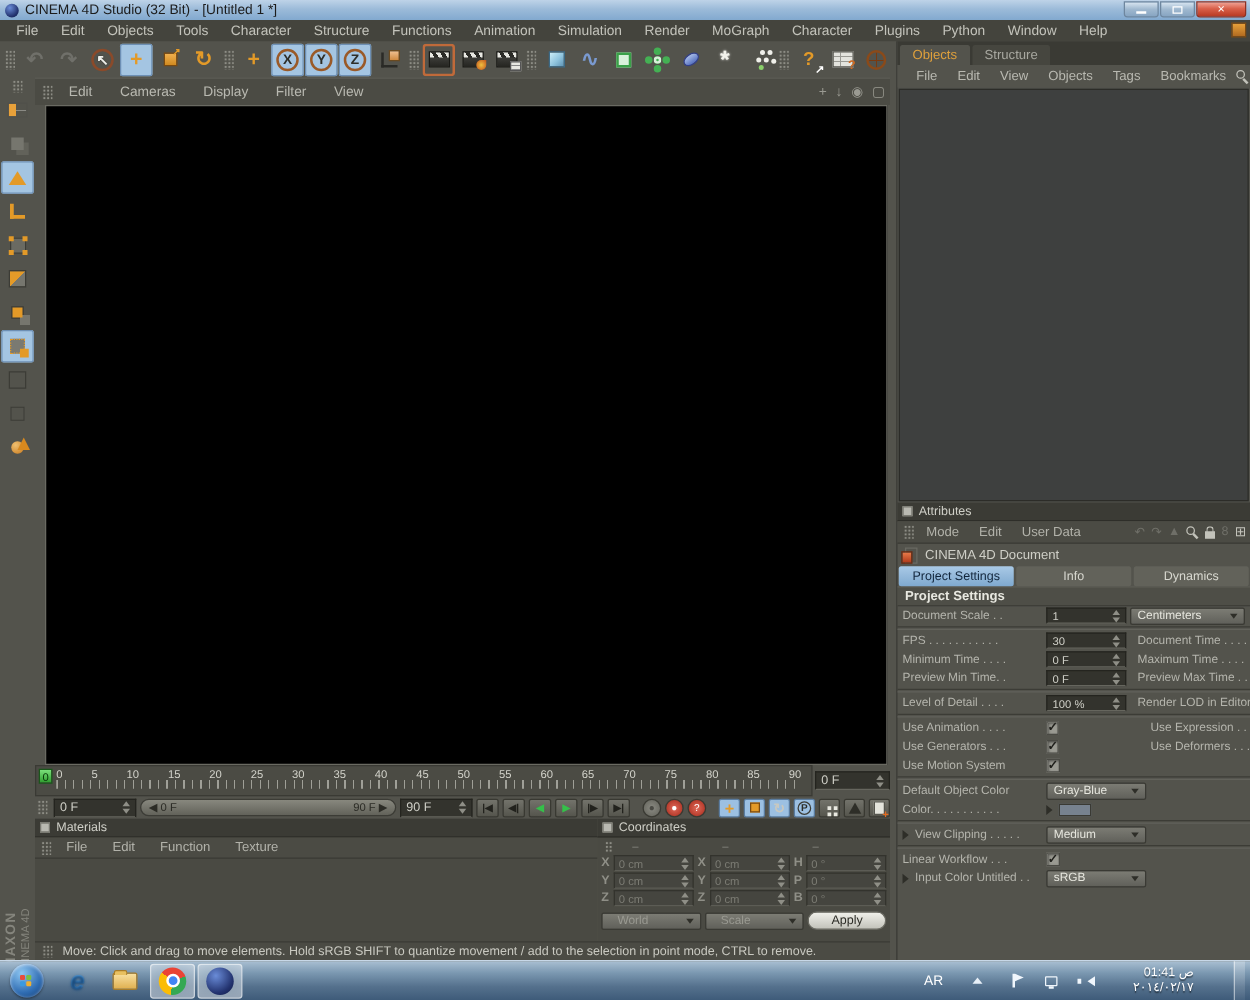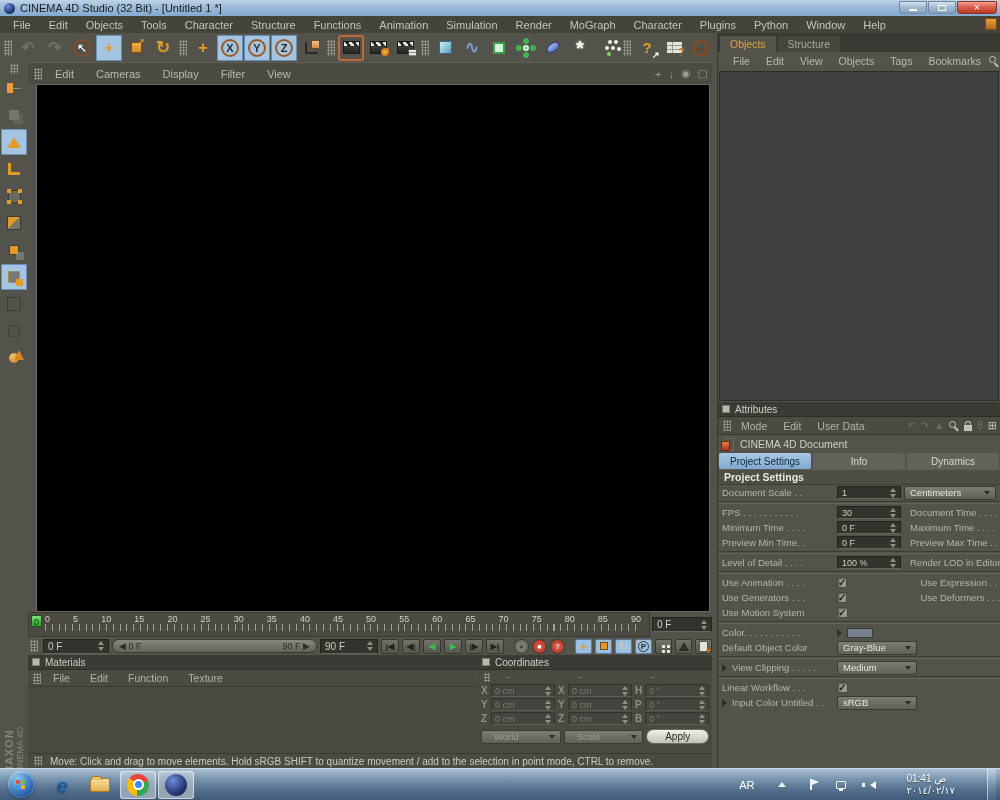--- a/index.html
+++ b/index.html
@@ -239,21 +239,21 @@
   .c4d-orb { width:22px; height:22px; border-radius:50%; background:radial-gradient(circle at 35% 30%, #6a8cd8, #23336f 65%, #0e1840); }
   .tray { margin-left:auto; display:flex; align-items:center; gap:24px; padding-right:4px; color:#fff; }
   .lang { font-size:11px; color:#fff; }
   .tri-up { width:0; height:0; border-left:4px solid transparent; border-right:4px solid transparent; border-bottom:5px solid #e8f0f8; }
   .flagic { width:2px; height:11px; background:#f0f6fc; position:relative; }
   .flagic::before { content:""; position:absolute; left:2px; top:0; border-top:3px solid transparent; border-bottom:3px solid transparent; border-left:7px solid #f0f6fc; }
   .netic { width:10px; height:8px; border:1.5px solid #f0f6fc; border-radius:1px; position:relative; }
   .netic::after { content:""; position:absolute; left:2px; bottom:-3px; width:4px; height:2px; background:#f0f6fc; }
   .spk { width:0; height:0; border-top:4px solid transparent; border-bottom:4px solid transparent; border-right:6px solid #f0f6fc; position:relative; }
   .spk::before { content:""; position:absolute; right:5px; top:-2px; width:3px; height:4px; background:#f0f6fc; }
-  .clock { text-align:left; font-size:10px; line-height:12px; color:#fff; text-shadow:0 1px 1px rgba(0,0,0,.5); padding:0 6px; }
+  .clock { text-align:right; font-size:10px; line-height:12px; color:#fff; text-shadow:0 1px 1px rgba(0,0,0,.5); padding:0 6px; }
   .showdesk { width:9px; height:32px; margin-left:2px; background:linear-gradient(rgba(255,255,255,.25),rgba(255,255,255,.05)); border-left:1px solid rgba(255,255,255,.5); }
 </style>
 </head>
 <body>
 
 <div id="stage">
 
   <div class="titlebar">
     <span class="app-ico"></span>
     <span>CINEMA 4D Studio (32 Bit) - [Untitled 1 *]</span>
@@ -763,30 +763,30 @@
         <span class="chk">✓</span>
         <span class="alab w2" style="margin-left:70px">Use Deformers . . . .</span>
 
       </div>
       <div class="arow">
         <span class="alab w1">Use Motion System</span>
         <span class="chk">✓</span>
       </div>
       <div class="asep"></div>
       <div class="arow">
-        <span class="alab w1">Color. . . . . . . . . . .</span>
-        <span class="exp"></span>
-        <span class="swatch"></span>
-      </div>
-      <div class="arow">
         <span class="alab w1">Default Object Color</span>
         <span class="dd" style="width:80px">
             <span>Gray-Blue</span>
             <span class="arr"></span>
           </span>
+      </div>
+      <div class="arow">
+        <span class="alab w1">Color. . . . . . . . . . .</span>
+        <span class="exp"></span>
+        <span class="swatch"></span>
       </div>
       <div class="asep"></div>
       <div class="arow">
         <span class="exp"></span>
         <span class="alab" style="width:102px">View Clipping . . . . .</span>
         <span class="dd" style="width:80px">
             <span>Medium</span>
             <span class="arr"></span>
           </span>
       </div>

